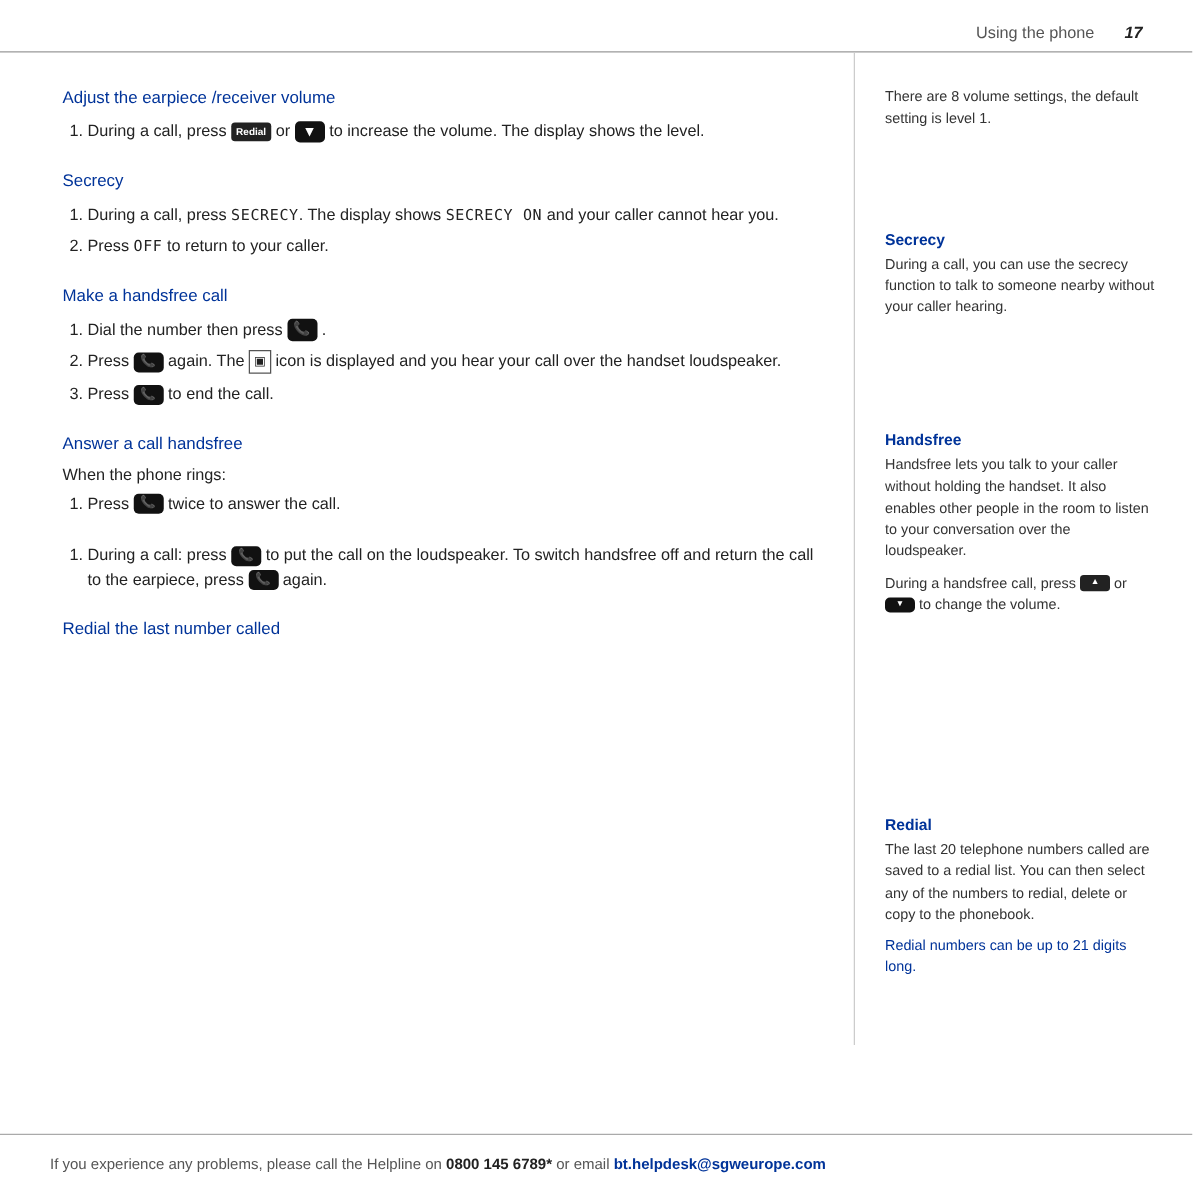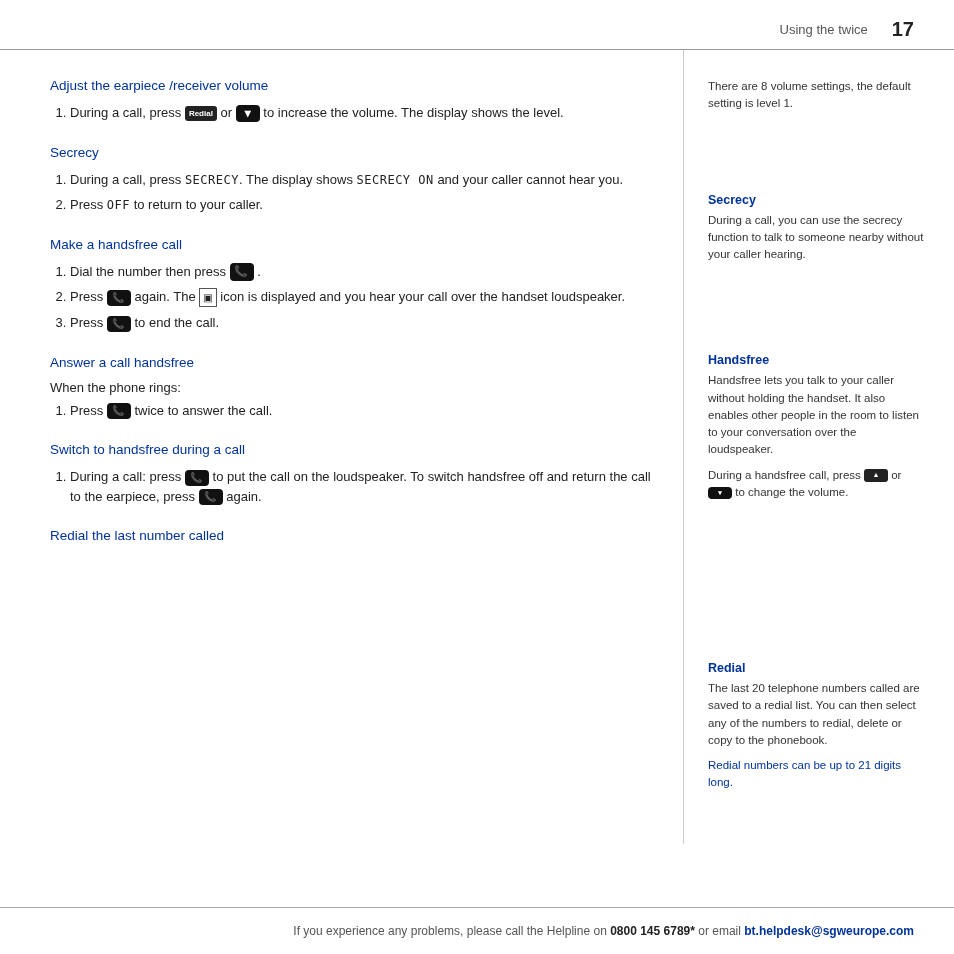--- a/index.html
+++ b/index.html
@@ -20,23 +20,24 @@
       align-items: center;
       padding: 18px 40px 8px 40px;
       border-bottom: 1px solid #999;
     }
     .page-title {
       font-size: 13px;
       color: #555;
       margin-right: 24px;
     }
     .page-number {
-      font-size: 20px;
+      font-size: 13px;
       font-weight: bold;
       color: #222;
+      font-style: italic;
     }
 
     
     .main-content {
       display: flex;
       padding: 0;
     }
 
     
     .left-col {
@@ -143,21 +144,21 @@
       line-height: 1.5;
     }
     .info-text.note {
       color: #003399;
       font-size: 11.5px;
     }
 
     
     .page-footer {
       border-top: 1px solid #aaa;
-      text-align: right;
+      text-align: left;
       padding: 16px 40px;
       font-size: 12px;
       color: #555;
       position: absolute;
       bottom: 0;
       left: 0;
       right: 0;
     }
     .page-footer a, .page-footer .link {
       color: #003399;
@@ -166,21 +167,21 @@
     }
     .page-footer .phone-num {
       font-weight: bold;
       color: #222;
     }
   </style>
 </head>
 <body>
 
 <div class="page-header">
-  <span class="page-title">Using the twice</span>
+  <span class="page-title">Using the phone</span>
   <span class="page-number">17</span>
 </div>
 
 <div class="main-content">
 
   <div class="left-col">
 
     <div class="section">
       <div class="section-heading">Adjust the earpiece /receiver volume</div>
       <ol>
@@ -235,21 +236,20 @@
       <ol>
         <li>
           <span>Press </span>
           <span class="btn-icon small-phone">📞</span>
           <span> twice to answer the call.</span>
         </li>
       </ol>
     </div>
 
     <div class="section">
-      <div class="section-heading">Switch to handsfree during a call</div>
       <ol>
         <li>
           <span>During a call: press </span>
           <span class="btn-icon small-phone">📞</span>
           <span> to put the call on the loudspeaker. To switch handsfree off and return the call to the earpiece, press </span>
           <span class="btn-icon small-phone">📞</span>
           <span> again.</span>
         </li>
       </ol>
     </div>

